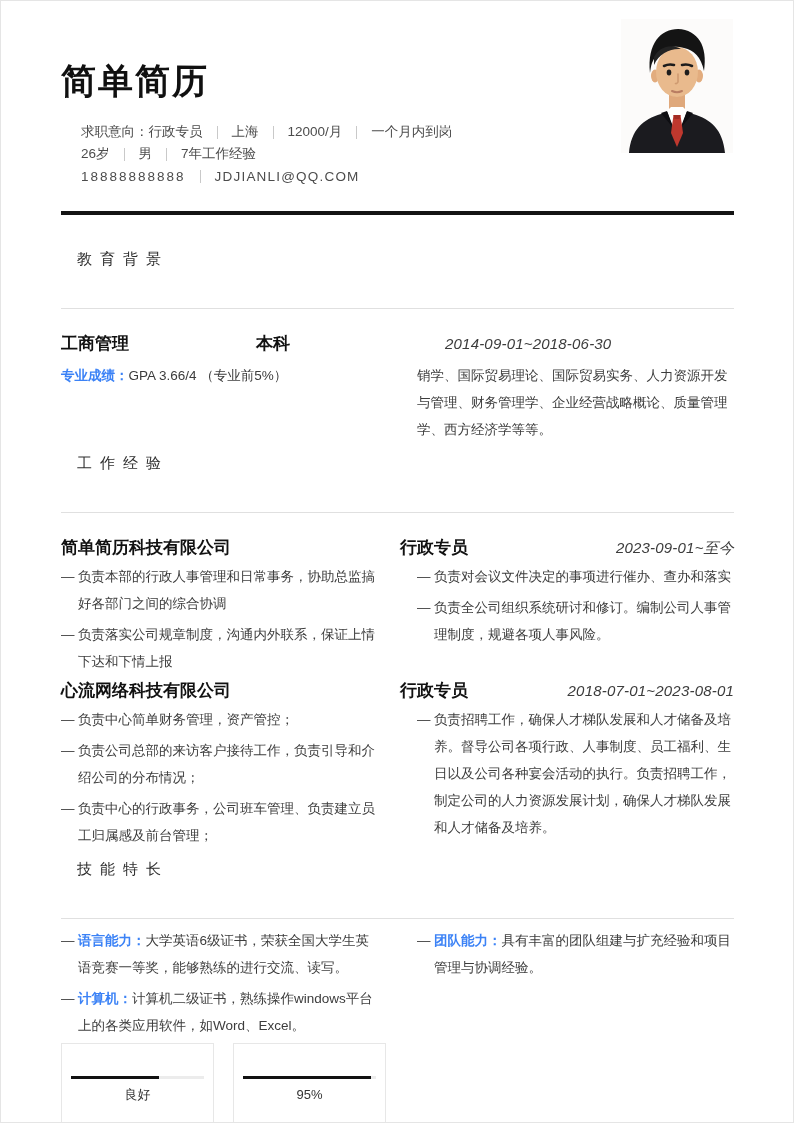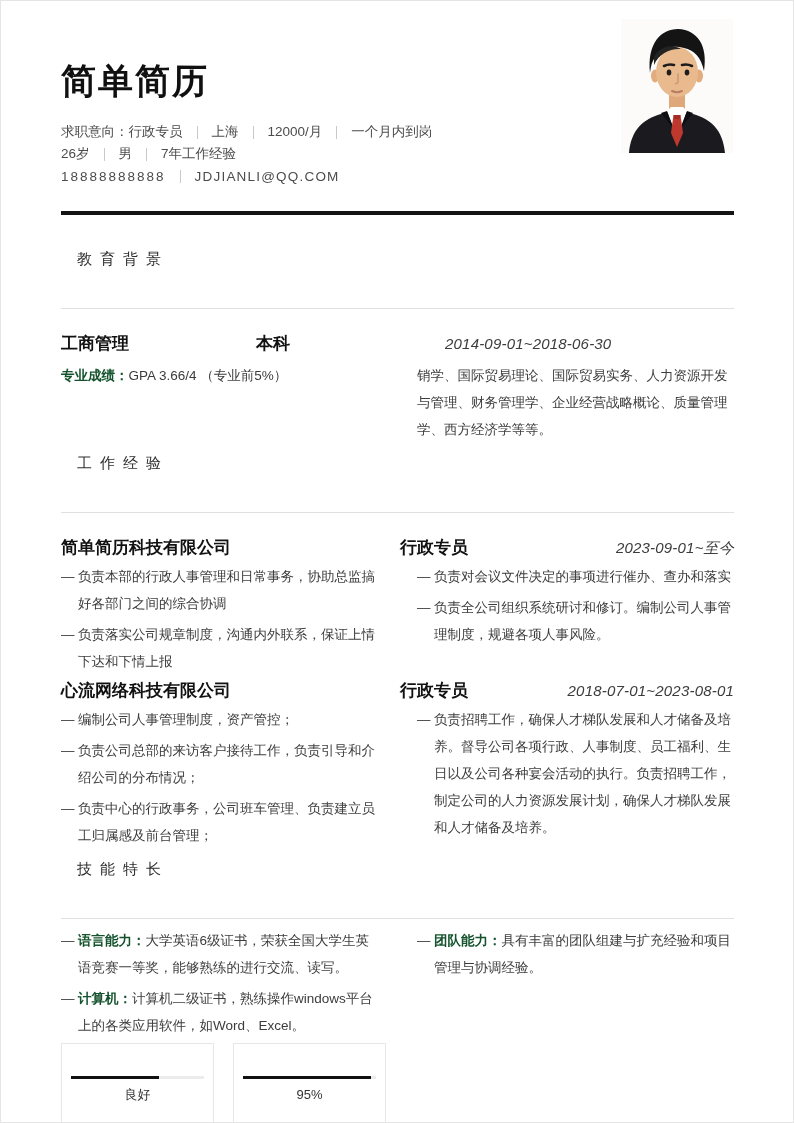--- a/index.html
+++ b/index.html
@@ -3,21 +3,21 @@
 <meta charset="utf-8">
 <style>
   html,body{margin:0;padding:0;background:#fff;}
   .page{position:relative;width:794px;height:1123px;box-sizing:border-box;
     background:#fff;border:1px solid #e5e5e5;padding:0 59px 0 60px;overflow:hidden;
     font-family:"Liberation Sans","DejaVu Sans",sans-serif;color:#3c3c3c;}
   
   .name{margin:0;padding-top:58px;font-size:35px;line-height:44px;font-weight:700;
     color:#101010;letter-spacing:2px;}
   .contact{margin-top:18px;font-size:13.5px;color:#4c4c4c;}
-  .cline{display:flex;align-items:center;height:22px;white-space:nowrap;}
+  .cline{display:flex;align-items:center;height:22px;white-space:nowrap;margin-left:20px;}
   .sep{width:1px;height:13px;background:#c9c9c9;margin:0 14px;flex:none;}
   .ls-wide{letter-spacing:2px;}
   .ls-mid{letter-spacing:1.2px;}
   .rule{height:4px;background:#141414;margin-top:24px;}
   .photo{position:absolute;top:18px;right:60px;width:112px;height:134px;}
   .photo svg{display:block;width:112px;height:134px;}
   
   .sec-title{margin:34px 16px 0;font-size:15px;font-weight:400;color:#2e2e2e;
     letter-spacing:8px;line-height:20px;}
   .sec-title.tight{margin-top:10px;}
@@ -29,21 +29,21 @@
   .date{font-size:15px;font-style:italic;color:#3c3c3c;letter-spacing:.2px;}
   .twocol{display:flex;margin-top:5px;font-size:13.5px;line-height:27px;}
   .twocol.edu{margin-top:8px;}
   .twocol.skills{margin-top:8px;}
   .col-l{width:316px;margin-right:40px;flex:none;}
   .col-r{width:316px;flex:none;}
   .bullet{display:flex;margin:0 0 4px;}
   .bullet:last-child{margin-bottom:0;}
   .dash{flex:none;width:17px;}
   .btext{margin:0;}
-  .blabel{font-weight:700;color:#14532d;}
+  .blabel{font-weight:700;color:#3b82f6;}
   p.plain{margin:0;}
   
   .cards{display:flex;gap:19px;margin-top:4px;}
   .card{width:153px;height:98px;box-sizing:border-box;border:1px solid #e7e7e7;
     background:#fff;text-align:center;padding:32px 9px 0;}
   .bar{position:relative;height:3px;background:#ececec;}
   .fill{position:absolute;left:0;top:0;height:3px;background:#111;}
   .g-level{font-size:13px;color:#333;margin-top:7px;line-height:18px;}
 </style>
 </head>
@@ -172,21 +172,21 @@
     <div class="job-block">
       <div class="job-row">
         <span class="hname">心流网络科技有限公司</span>
         <span class="hname">行政专员</span>
         <span class="date">2018-07-01~2023-08-01</span>
       </div>
       <div class="twocol">
         <div class="col-l">
           <div class="bullet">
             <span class="dash">—</span>
-            <p class="btext">编制公司人事管理制度，资产管控；</p>
+            <p class="btext">负责中心简单财务管理，资产管控；</p>
           </div>
           <div class="bullet">
             <span class="dash">—</span>
             <p class="btext">负责公司总部的来访客户接待工作，负责引导和介绍公司的分布情况；</p>
           </div>
           <div class="bullet">
             <span class="dash">—</span>
             <p class="btext">负责中心的行政事务，公司班车管理、负责建立员工归属感及前台管理；</p>
           </div>
         </div>

